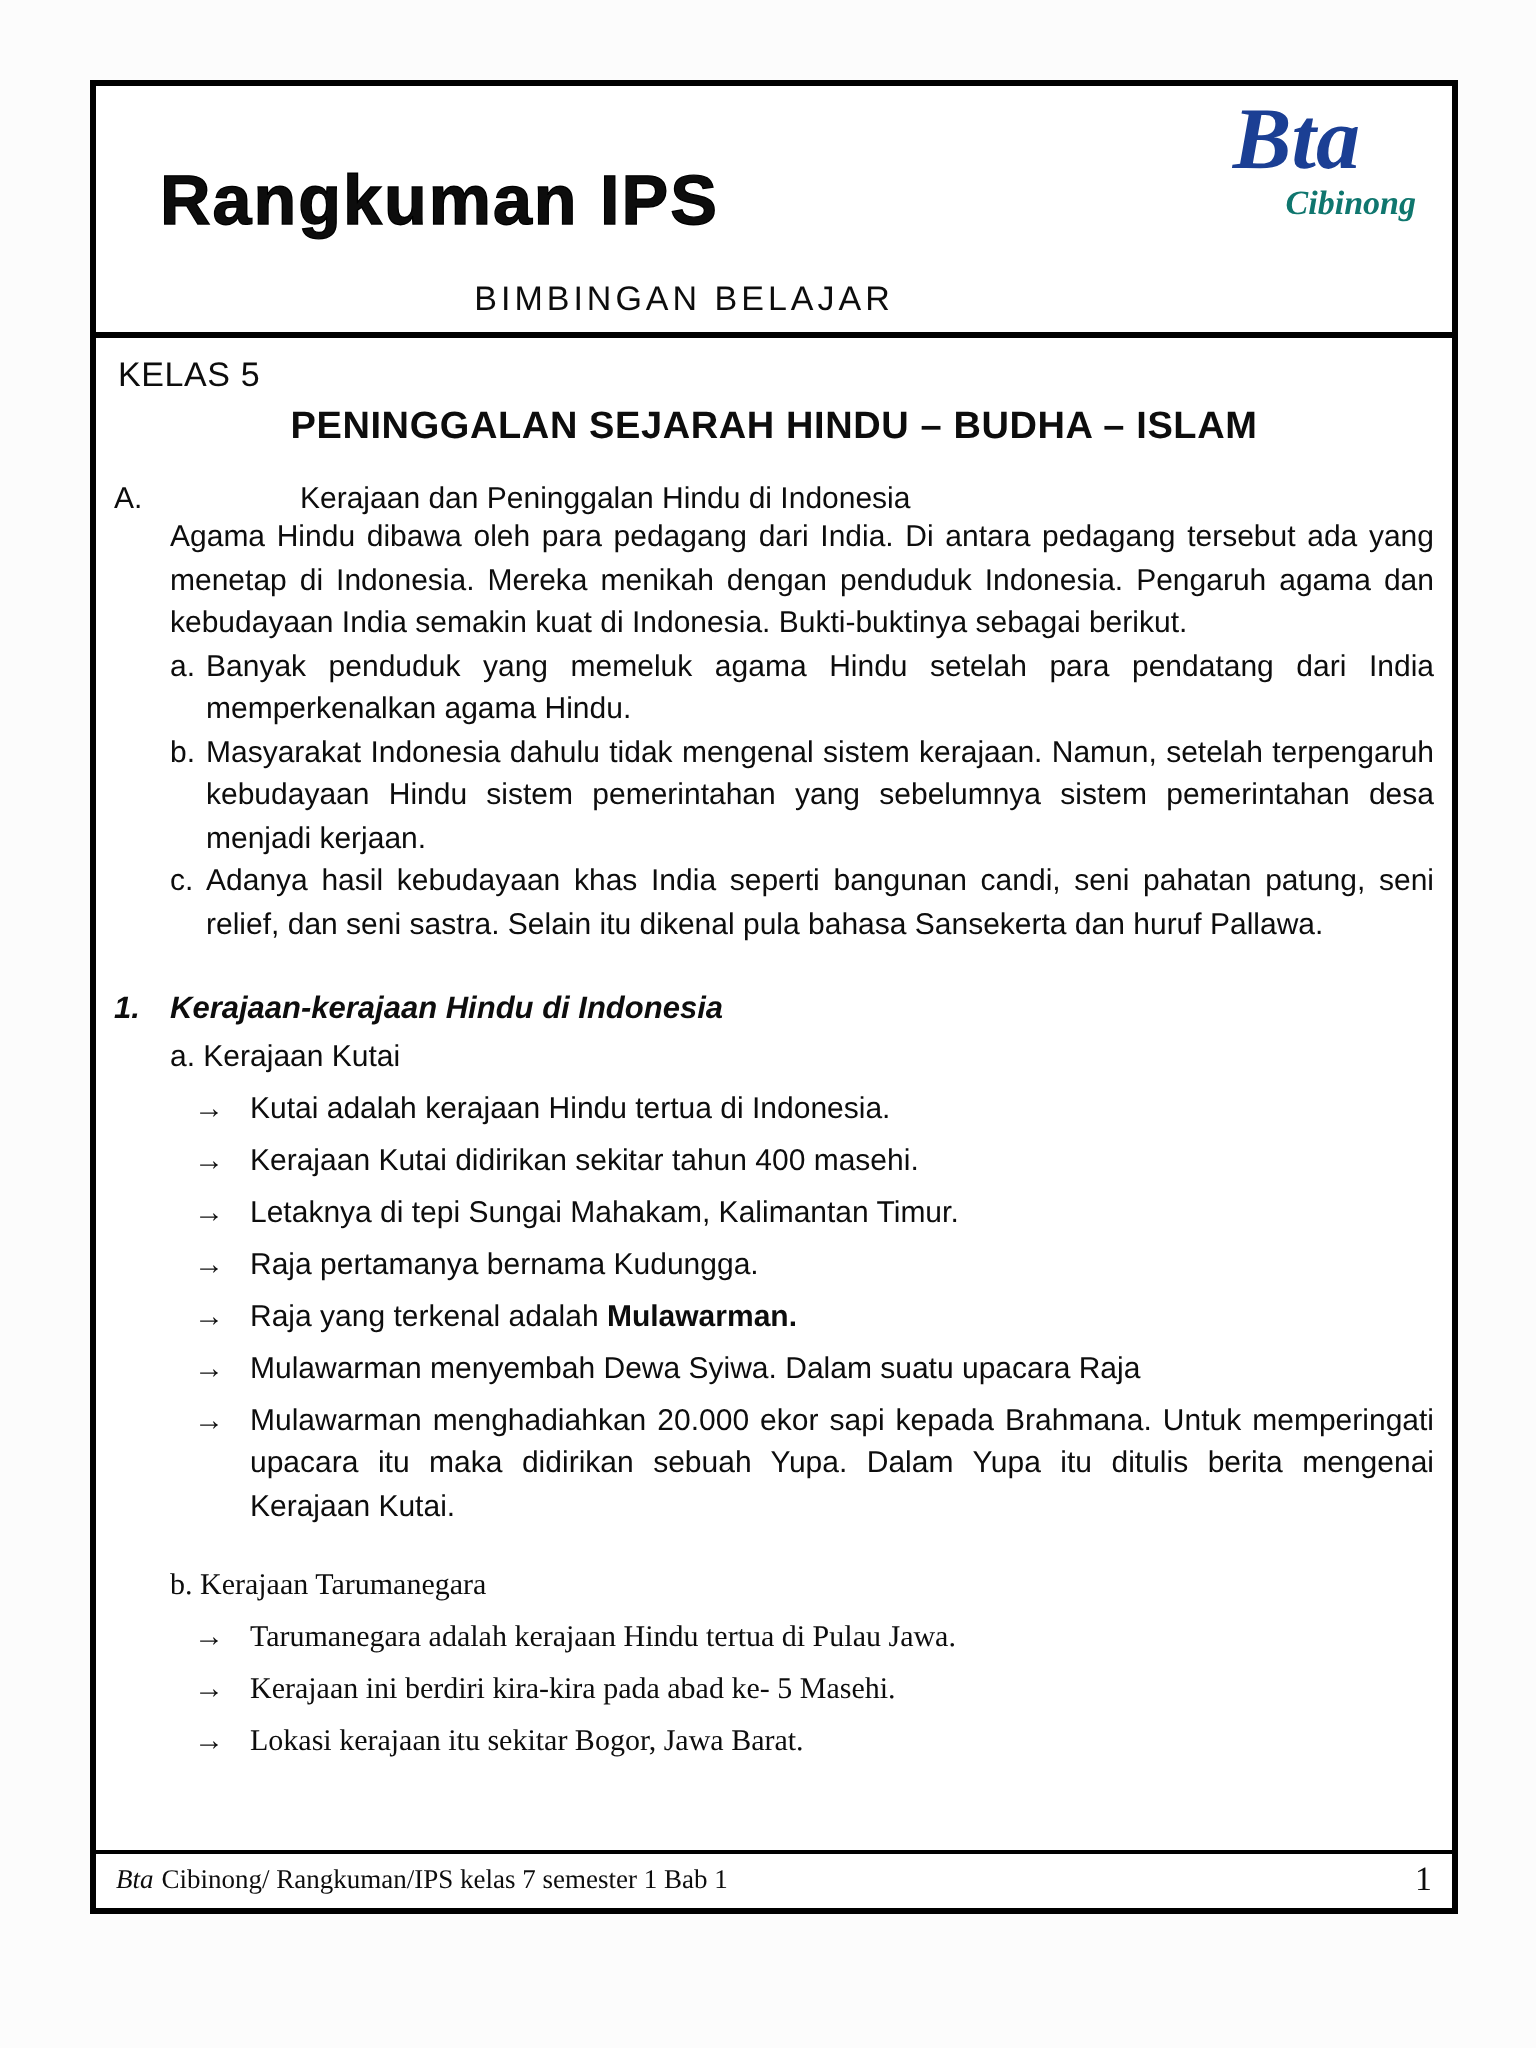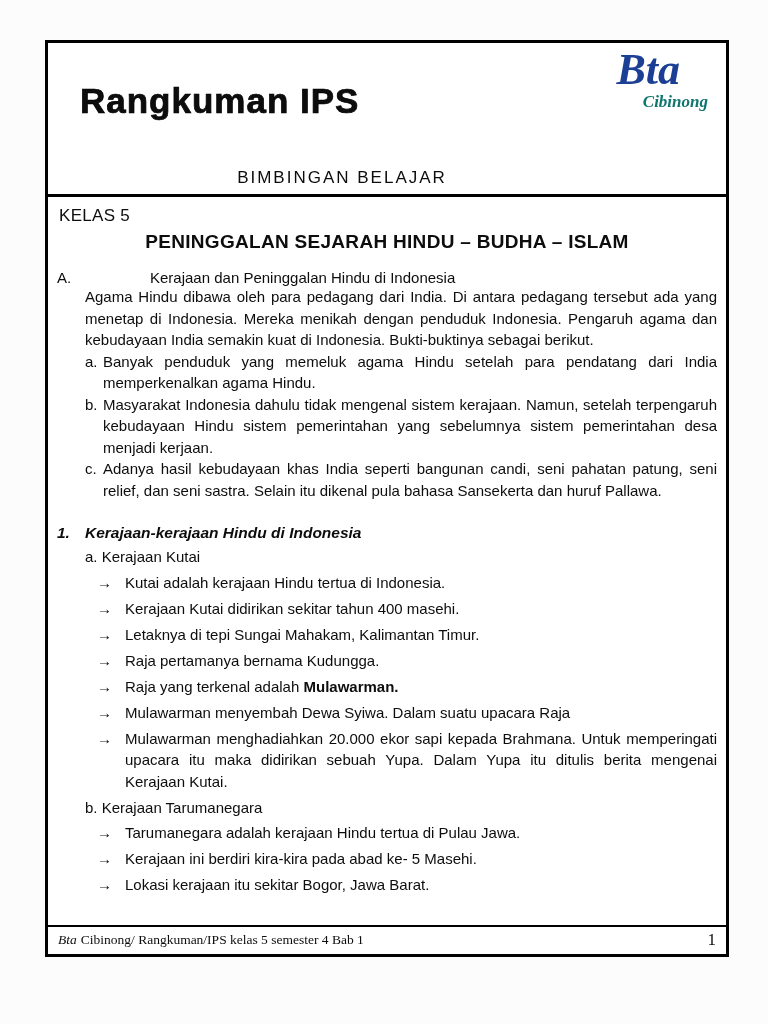--- a/index.html
+++ b/index.html
@@ -13,21 +13,21 @@
   .frame {
     position:absolute; left:45px; top:40px;
     width:684px; height:917px;
     border:3px solid #000;
     background:#fff;
     display:flex; flex-direction:column;
   }
   
   .header {
     position:relative;
-    height:154px;
+    height:126px;
     border-bottom:3px solid #000;
     padding:6px 20px 4px 32px;
     flex:none;
   }
   .doc-title {
     padding-top:32px;
     font-size:35px;
     font-weight:bold;
     letter-spacing:1px;
     -webkit-text-stroke:0.7px #000;
@@ -63,21 +63,21 @@
     margin-left:28px; text-align:justify; line-height:21.5px;
   }
   .alpha-list { margin-left:28px; }
   .alpha-item { display:flex; line-height:21.5px; }
   .alpha-marker { width:18px; flex:none; }
   .alpha-text { flex:1; text-align:justify; }
   .sec-1 { margin-top:23px; }
   .sec-1-head { display:flex; font-weight:bold; font-style:italic; font-size:15.5px; }
   .sec-1-marker { width:28px; flex:none; }
   .subsection { margin-top:4px; }
-  .subsection + .subsection { margin-top:4px; }
+  .subsection + .subsection { margin-top:19px;font-family:Liberation Serif, serif; }
   .sub-head { margin-left:28px; line-height:21px; }
   .arrow-list { margin-left:40px; margin-top:3px; }
   .arrow-item { display:flex; line-height:21.5px; margin:4.5px 0; }
   .arrow { width:28px; flex:none; }
   .arrow-text { flex:1; text-align:justify; }
   .b { font-weight:bold; }
   
   .footer {
     flex:none;
     border-top:2px solid #000;
@@ -186,18 +186,18 @@
               <span class="arrow-text"><span> Lokasi kerajaan itu sekitar Bogor, Jawa Barat.</span></span>
             </div>
           </div>
       </div>
     </div>
   </div>
 
   <div class="footer">
     <span class="footer-left">
       <span class="footer-brand">Bta</span>
-      <span>Cibinong/ Rangkuman/IPS kelas 5 semester 4 Bab 1</span>
+      <span>Cibinong/ Rangkuman/IPS kelas 7 semester 1 Bab 1</span>
     </span>
     <span class="page-num">1</span>
   </div>
 
 </div>
 
 </body></html>

